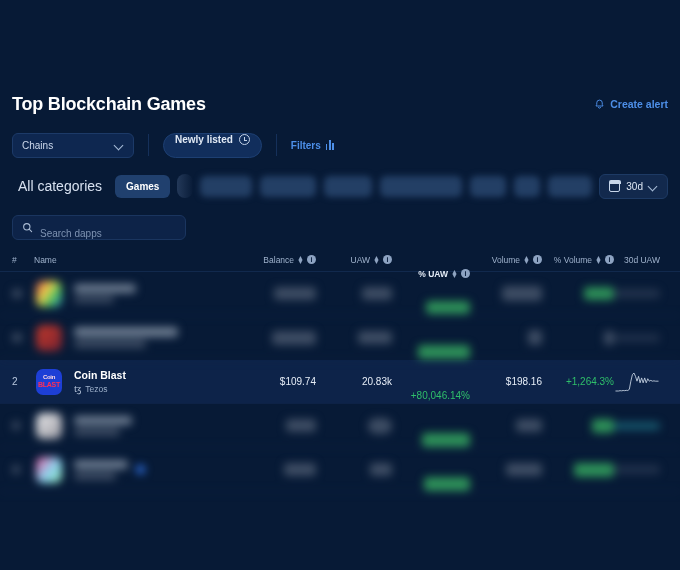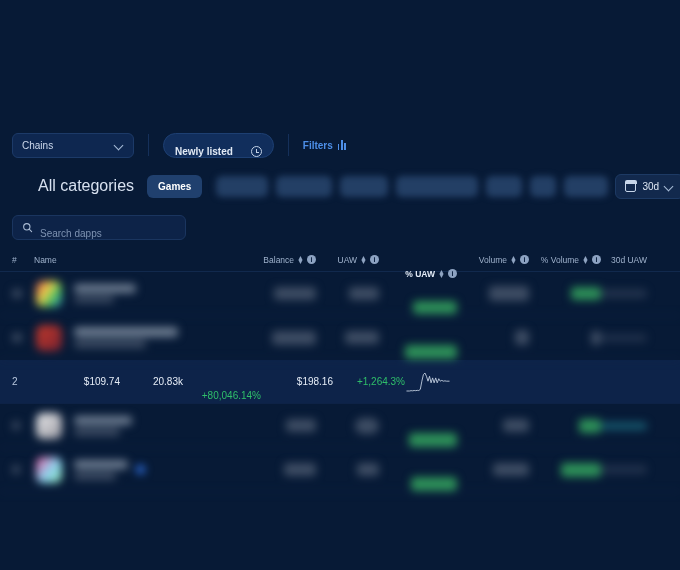--- a/index.html
+++ b/index.html
@@ -41,21 +41,21 @@
   .chains-select span { font-size: 10px; color: #cdd9ec; }
   .chev { width: 9px; height: 9px; position: relative; }
   .chev::after {
     content: ""; position: absolute; left: 0; top: 1px;
     width: 6px; height: 6px; border-right: 1.6px solid #a8bdd8;
     border-bottom: 1.6px solid #a8bdd8; transform: rotate(45deg);
   }
   .divider-v { width: 1px; height: 22px; background: #15305a; margin: 0 4px; }
   .pill-btn {
     height: 25px; border-radius: 13px; background: #112e5c; border: 1px solid #1d3f72;
-    display: flex; align-items: flex-end; gap: 18px; padding: 0 11px; cursor: pointer;
+    display: flex; align-items: flex-start; gap: 6px; padding: 0 11px; cursor: pointer;
   }
   .pill-btn span { font-size: 10px; color: #e2eaf5; font-weight: bold; }
   .clock-ic {
     width: 11px; height: 11px; border-radius: 50%;
     border: 1.3px solid #c3d2e6; position: relative;
   }
   .clock-ic::before {
     content:""; position:absolute; left:4px; top:2px; width:1.2px; height:3.4px; background:#c3d2e6;
   }
   .clock-ic::after {
@@ -71,21 +71,21 @@
     font-size: 10px; color: #4d8fe8; font-weight: bold;
   }
   .sliders-ic { display: flex; align-items: flex-end; gap: 1.5px; height: 10px; }
   .sliders-ic i { width: 1.6px; background: #4d8fe8; display: block; }
 
   
   .cat-bar {
     position: absolute; left: 0; top: 170px; width: 680px; height: 32px;
     display: flex; align-items: center; padding: 0 12px; gap: 7px;
   }
-  .cat-all { font-size: 16px; color: #d7e1f0; padding: 0 6px; cursor: pointer; white-space: nowrap; margin-left: 20px; }
+  .cat-all { font-size: 14px; color: #d7e1f0; padding: 0 6px; cursor: pointer; white-space: nowrap; }
   .cat-active {
     height: 23px; border-radius: 6px; background: #20406e;
     display: flex; align-items: center; padding: 0 11px; cursor: pointer;
   }
   .cat-active span { font-size: 10px; color: #ffffff; font-weight: bold; }
   .cat-blur-wrap { display: flex; align-items: center; gap: 8px; filter: blur(3.4px); }
   .cat-ghost { height: 21px; border-radius: 6px; background: #233f65; }
   .cat-fade {
     width: 34px; height: 24px; border-radius: 12px;
     background: linear-gradient(90deg, rgba(40,62,95,0.85), rgba(20,38,68,0.1));
@@ -124,21 +124,21 @@
   .sort-ic { display: inline-flex; flex-direction: column; line-height: 0.55; color: #8ea3c0; font-size: 7px; }
   .info-ic {
     width: 9px; height: 9px; border-radius: 50%; background: #8da3c2;
     color: #0b1f3e; font-size: 7px; font-weight: bold;
     display: flex; align-items: center; justify-content: center; line-height: 1;
   }
 
   .c-rank  { width: 34px; padding-left: 12px; }
   .c-name  { width: 196px; }
   .c-bal   { width: 86px; justify-content: flex-end; }
-  .c-uaw   { width: 63px; justify-content: flex-end; }
+  .c-uaw   { width: 76px; justify-content: flex-end; }
   .c-puaw  { width: 78px; justify-content: flex-end; margin-top: 28px; }
   .c-vol   { width: 72px; justify-content: flex-end; }
   .c-pvol  { width: 72px; justify-content: flex-end; }
   .c-spark { width: 58px; justify-content: flex-end; padding-right: 12px; }
 
   .trow {
     height: 44px; display: flex; align-items: center;
     border-bottom: 1px solid #0d2246;
   }
   .trow.highlight { background: #0d2349; }
@@ -172,20 +172,32 @@
   }
   .bar.dim { background: #3d4c63; }
   .bar.green { background: #2d8f58; }
   .ic-ghost { width: 26px; height: 26px; border-radius: 7px; flex: none; }
 </style>
 </head>
 <body>
 
 <div class="page">
 
+  <div class="header-row">
+    <div class="page-title">Top Blockchain Games</div>
+    <div class="create-alert">
+      <span>
+        <svg width="11" height="11" viewBox="0 0 16 16" fill="none">
+          <path d="M8 1.6a4 4 0 00-4 4v2.3L2.9 10.2h10.2L12 7.9V5.6a4 4 0 00-4-4z" stroke="#4d8fe8" stroke-width="1.4" stroke-linejoin="round"></path>
+          <path d="M6.4 12.2a1.7 1.7 0 003.2 0" stroke="#4d8fe8" stroke-width="1.4" stroke-linecap="round"></path>
+        </svg>
+      </span>
+      <span>Create alert</span>
+    </div>
+  </div>
 
   <div class="filter-bar">
     <div class="chains-select">
       <span>Chains</span>
       <span class="chev"></span>
     </div>
     <div class="divider-v"></div>
     <div class="pill-btn">
       <span>Newly listed</span>
       <span class="clock-ic"></span>
@@ -331,20 +343,33 @@
         </div>
       <div class="cell c-spark">
           <div class="bar dim" style="width:54px;height:8px;opacity:.45"></div>
         </div>
     </div>
 
     <div class="trow highlight">
       <div class="cell c-rank">
         <span class="rank-txt">2</span>
       </div>
+      <div class="cell c-name" style="padding-left:2px">
+        <div class="app-icon">
+          <div class="t1">Coin</div>
+          <div class="t2">BLAST</div>
+        </div>
+        <div class="name-block">
+          <div class="dapp-name">Coin Blast</div>
+          <div class="chain-row">
+            <span class="tezos-ic">ꜩ</span>
+            <span class="chain-name">Tezos</span>
+          </div>
+        </div>
+      </div>
       <div class="cell c-bal">$109.74</div>
       <div class="cell c-uaw">20.83k</div>
       <div class="cell c-puaw pos">+80,046.14%</div>
       <div class="cell c-vol">$198.16</div>
       <div class="cell c-pvol pos">+1,264.3%</div>
       <div class="cell c-spark">
         <svg class="spark" id="spark-svg" viewBox="0 0 62 22" preserveAspectRatio="none">
           <polyline id="spark-line" fill="none" stroke="#c8d4e4" stroke-width="1" stroke-linejoin="round" points="2.00,20.00 4.07,20.00 6.14,20.00 8.21,19.67 10.29,19.84 12.36,19.51 14.43,19.67 16.50,19.35 18.57,19.51 20.64,18.36 22.71,10.18 24.79,3.64 26.86,2.00 28.93,5.27 31.00,10.18 33.07,5.27 35.14,11.82 37.21,6.91 39.29,11.82 41.36,6.91 43.43,11.82 45.50,7.73 47.57,10.18 49.64,9.36 51.71,10.18 53.79,9.85 55.86,10.18 57.93,10.18 60.00,10.18"></polyline>
         </svg>
       </div>

